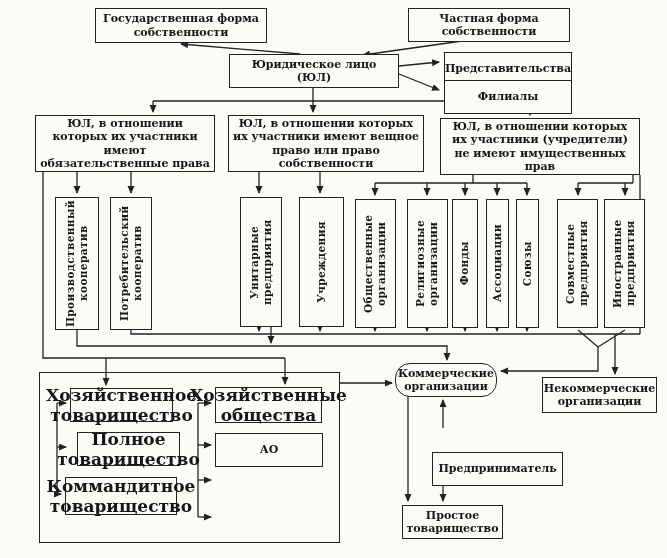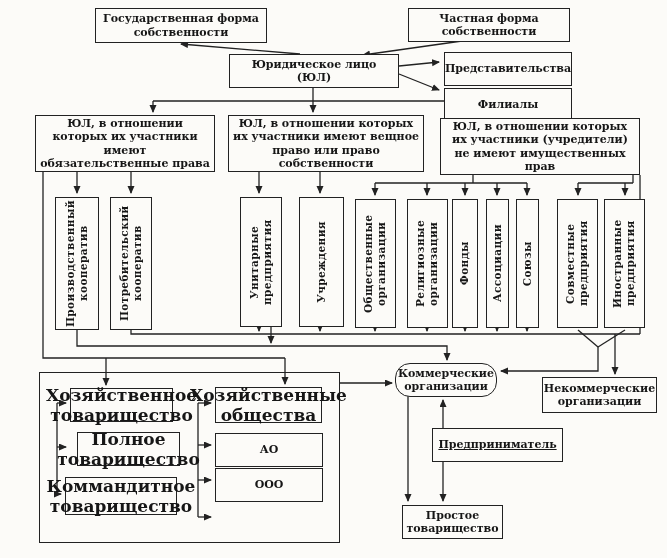--- a/index.html
+++ b/index.html
@@ -139,21 +139,21 @@
   </div>
   <div class="box" style="left:408px;top:8px;width:162px;height:33px;align-items:center;">
     <span>Частная форма собственности</span>
   </div>
   <div class="box" style="left:229px;top:54px;width:170px;height:30px;">
     <span>Юридическое лицо (ЮЛ)</span>
   </div>
   <div class="box" style="left:444px;top:52px;width:128px;height:22px;">
     <span>Представительства</span>
   </div>
-  <div class="box" style="left:444px;top:88px;width:128px;height:22px;">
+  <div class="box" style="left:444px;top:80px;width:128px;height:22px;">
     <span>Филиалы</span>
   </div>
 
   <div class="box" style="left:35px;top:115px;width:180px;height:57px;">
     <span>ЮЛ, в отношении которых их участники имеют обязательственные права</span>
   </div>
   <div class="box" style="left:228px;top:115px;width:196px;height:57px;">
     <span>ЮЛ, в отношении которых их участники имеют вещное право или право собственности</span>
   </div>
   <div class="box" style="left:440px;top:118px;width:200px;height:57px;">
@@ -204,30 +204,27 @@
   </div>
   <div class="box small" style="left:65px;top:477px;width:112px;height:38px;">
     <span>Коммандитное товарищество</span>
   </div>
   <div class="box small" style="left:215px;top:387px;width:107px;height:36px;">
     <span>Хозяйственные общества</span>
   </div>
   <div class="box" style="left:215px;top:433px;width:108px;height:25px;">
     <span>АО</span>
   </div>
-  <div class="box" style="left:215px;top:468px;width:108px;height:25px;">
-    <span>ООО</span>
-  </div>
 
   <div class="box" style="left:395px;top:363px;width:102px;height:33px;border-radius:15px;">
     <span>Коммерческие организации</span>
   </div>
   <div class="box" style="left:522px;top:377px;width:115px;height:36px;margin-left:20px;">
     <span>Некоммерческие организации</span>
   </div>
-  <div class="box" style="left:432px;top:428px;width:131px;height:34px;text-decoration:underline;">
+  <div class="box" style="left:432px;top:452px;width:131px;height:34px;">
     <span>Предприниматель</span>
   </div>
   <div class="box" style="left:402px;top:505px;width:101px;height:33px;">
     <span>Простое товарищество</span>
   </div>
 
 </div>
 
 </body></html>

